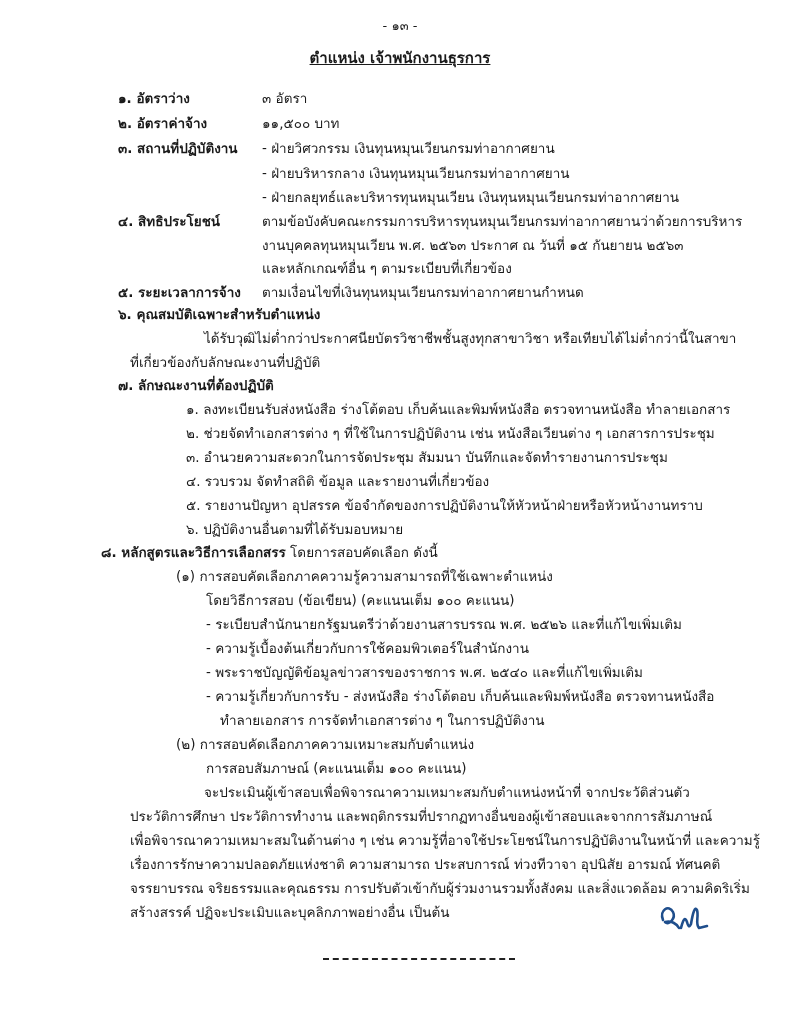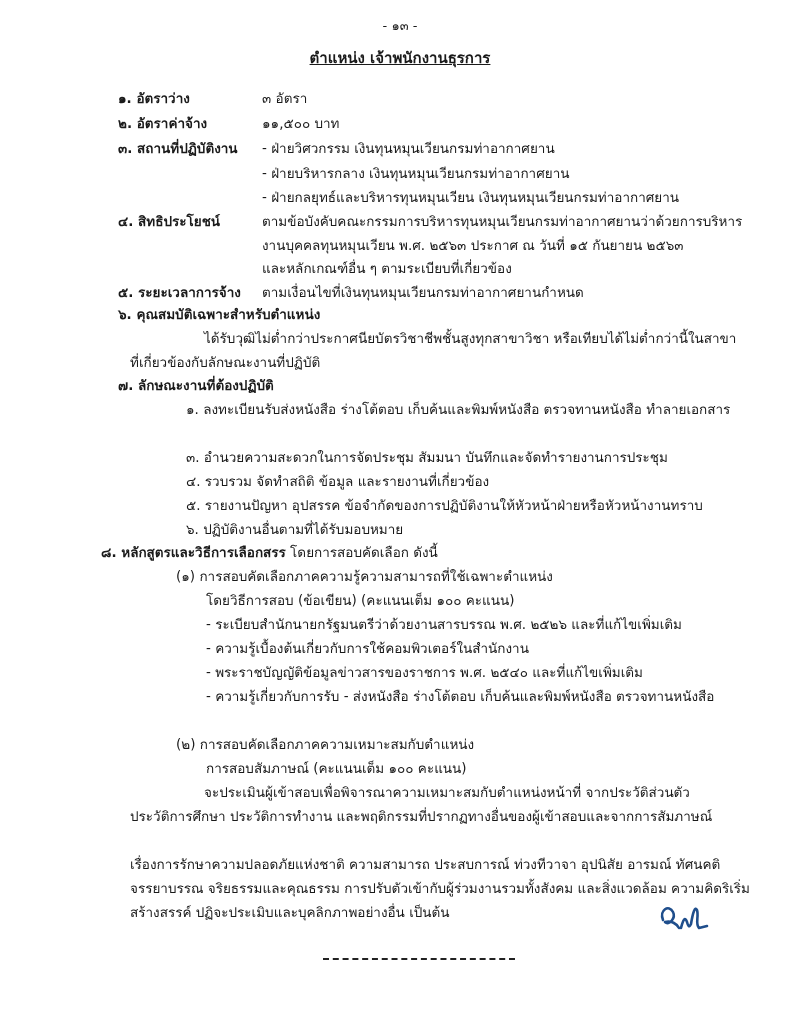--- a/index.html
+++ b/index.html
@@ -53,41 +53,44 @@
 
   <div class="abs lbl" style="top:280px">๕. ระยะเวลาการจ้าง</div>
   <div class="abs val" style="top:280px">ตามเงื่อนไขที่เงินทุนหมุนเวียนกรมท่าอากาศยานกำหนด</div>
 
   <div class="abs lbl" style="top:302px">๖. คุณสมบัติเฉพาะสำหรับตำแหน่ง</div>
   <div class="abs para-first" style="top:326px">ได้รับวุฒิไม่ต่ำกว่าประกาศนียบัตรวิชาชีพชั้นสูงทุกสาขาวิชา หรือเทียบได้ไม่ต่ำกว่านี้ในสาขา</div>
   <div class="abs body-text" style="top:350px">ที่เกี่ยวข้องกับลักษณะงานที่ปฏิบัติ</div>
 
   <div class="abs lbl" style="top:373px">๗. ลักษณะงานที่ต้องปฏิบัติ</div>
   <div class="abs indent-list" style="top:397px">๑. ลงทะเบียนรับส่งหนังสือ ร่างโต้ตอบ เก็บค้นและพิมพ์หนังสือ ตรวจทานหนังสือ ทำลายเอกสาร</div>
+  <div class="abs indent-list" style="top:421px">๒. ช่วยจัดทำเอกสารต่าง ๆ ที่ใช้ในการปฏิบัติงาน เช่น หนังสือเวียนต่าง ๆ เอกสารการประชุม</div>
   <div class="abs indent-list" style="top:445px">๓. อำนวยความสะดวกในการจัดประชุม สัมมนา บันทึกและจัดทำรายงานการประชุม</div>
   <div class="abs indent-list" style="top:469px">๔. รวบรวม จัดทำสถิติ ข้อมูล และรายงานที่เกี่ยวข้อง</div>
   <div class="abs indent-list" style="top:493px">๕. รายงานปัญหา อุปสรรค ข้อจำกัดของการปฏิบัติงานให้หัวหน้าฝ่ายหรือหัวหน้างานทราบ</div>
   <div class="abs indent-list" style="top:517px">๖. ปฏิบัติงานอื่นตามที่ได้รับมอบหมาย</div>
 
   <div class="abs" style="top:540px; left:101px;">
     <span class="bold">๘. หลักสูตรและวิธีการเลือกสรร</span>
     <span>โดยการสอบคัดเลือก ดังนี้</span>
   </div>
   <div class="abs sub-head" style="top:564px">(๑) การสอบคัดเลือกภาคความรู้ความสามารถที่ใช้เฉพาะตำแหน่ง</div>
   <div class="abs sub-item" style="top:588px">โดยวิธีการสอบ (ข้อเขียน) (คะแนนเต็ม ๑๐๐ คะแนน)</div>
   <div class="abs sub-item" style="top:612px">- ระเบียบสำนักนายกรัฐมนตรีว่าด้วยงานสารบรรณ พ.ศ. ๒๕๒๖ และที่แก้ไขเพิ่มเติม</div>
   <div class="abs sub-item" style="top:636px">- ความรู้เบื้องต้นเกี่ยวกับการใช้คอมพิวเตอร์ในสำนักงาน</div>
   <div class="abs sub-item" style="top:660px">- พระราชบัญญัติข้อมูลข่าวสารของราชการ พ.ศ. ๒๕๔๐ และที่แก้ไขเพิ่มเติม</div>
   <div class="abs sub-item" style="top:684px">- ความรู้เกี่ยวกับการรับ - ส่งหนังสือ ร่างโต้ตอบ เก็บค้นและพิมพ์หนังสือ ตรวจทานหนังสือ</div>
+  <div class="abs sub-cont" style="top:708px">ทำลายเอกสาร การจัดทำเอกสารต่าง ๆ ในการปฏิบัติงาน</div>
 
   <div class="abs sub-head" style="top:732px">(๒) การสอบคัดเลือกภาคความเหมาะสมกับตำแหน่ง</div>
   <div class="abs sub-item" style="top:756px">การสอบสัมภาษณ์ (คะแนนเต็ม ๑๐๐ คะแนน)</div>
 
   <div class="abs para-first" style="top:780px">จะประเมินผู้เข้าสอบเพื่อพิจารณาความเหมาะสมกับตำแหน่งหน้าที่ จากประวัติส่วนตัว</div>
   <div class="abs body-text" style="top:804px">ประวัติการศึกษา ประวัติการทำงาน และพฤติกรรมที่ปรากฏทางอื่นของผู้เข้าสอบและจากการสัมภาษณ์</div>
+  <div class="abs body-text" style="top:828px">เพื่อพิจารณาความเหมาะสมในด้านต่าง ๆ เช่น ความรู้ที่อาจใช้ประโยชน์ในการปฏิบัติงานในหน้าที่ และความรู้</div>
   <div class="abs body-text" style="top:852px">เรื่องการรักษาความปลอดภัยแห่งชาติ ความสามารถ ประสบการณ์ ท่วงทีวาจา อุปนิสัย อารมณ์ ทัศนคติ</div>
   <div class="abs body-text" style="top:876px">จรรยาบรรณ จริยธรรมและคุณธรรม การปรับตัวเข้ากับผู้ร่วมงานรวมทั้งสังคม และสิ่งแวดล้อม ความคิดริเริ่ม</div>
   <div class="abs body-text" style="top:900px">สร้างสรรค์ ปฏิจะประเมิบและบุคลิกภาพอย่างอื่น เป็นต้น</div>
 
   <svg class="signature" viewBox="0 0 60 40">
     <path d="M8 22 C4 12, 14 6, 18 14 C21 20, 14 28, 10 24 C16 22, 22 26, 24 30 M26 30 C28 22, 30 18, 32 24 C33 28, 34 30, 36 26 C38 14, 40 8, 42 12 C44 18, 40 26, 44 30 L52 28" fill="none" stroke="#1f4e8c" stroke-width="2.6" stroke-linecap="round" stroke-linejoin="round"></path>
   </svg>
 
   <div class="footer-line"></div>
 </div>

